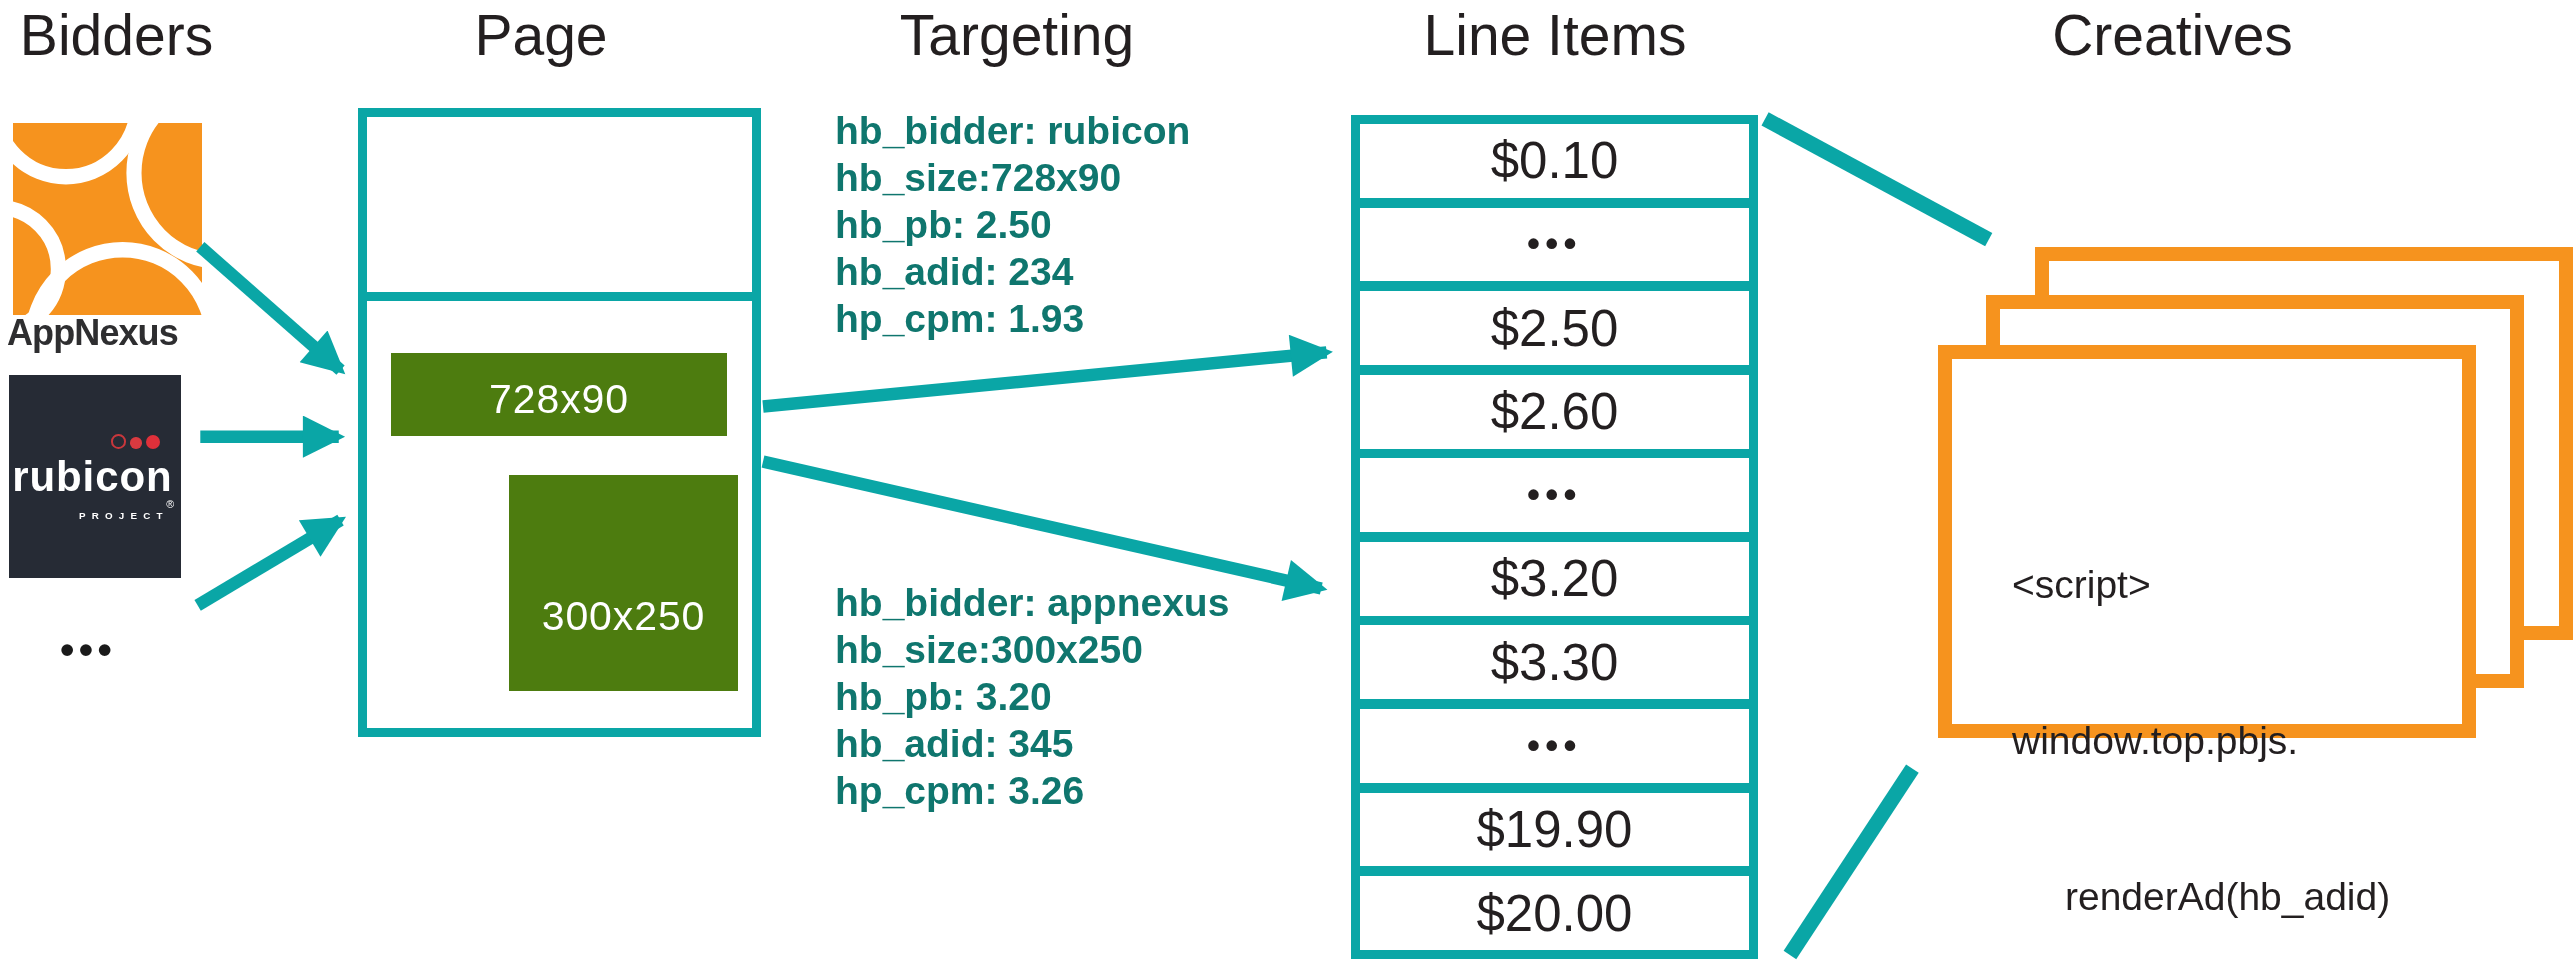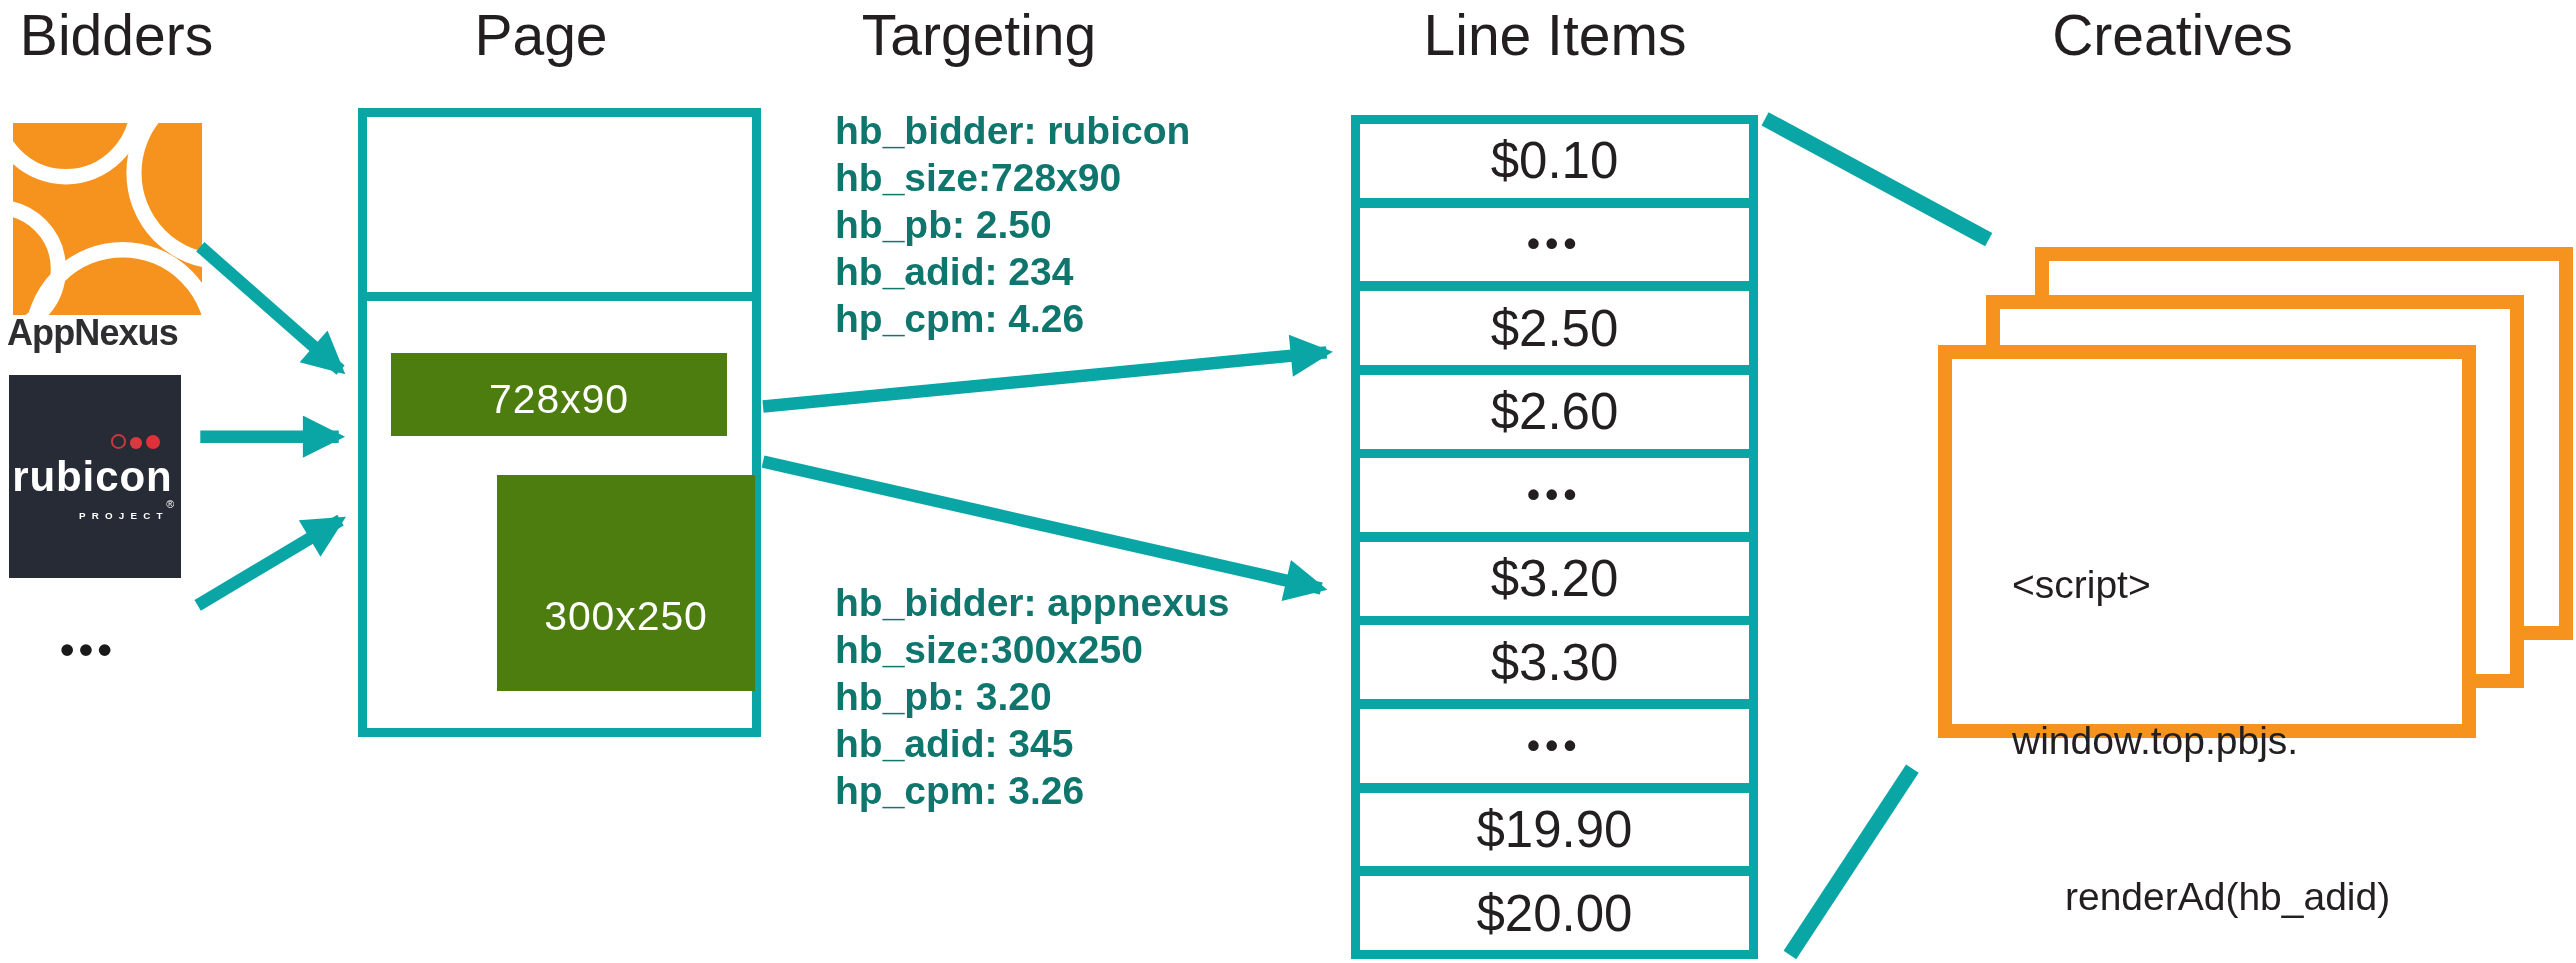--- a/index.html
+++ b/index.html
@@ -37,21 +37,21 @@
     letter-spacing:4.4px;color:#1A1A1A;
   }
   
   .page-box{
     position:absolute;left:358px;top:108px;width:403px;height:629px;
     border:9px solid #0AA6A6;background:#ffffff;box-sizing:border-box;
   }
   .page-divider{position:absolute;left:0;width:385px;top:175px;height:9px;background:#0AA6A6;}
   .ad-slot{position:absolute;background:#4d7c0f;display:flex;align-items:center;justify-content:center;}
   .slot-728{left:24px;top:236px;width:336px;height:83px;padding-top:10.7px;box-sizing:border-box;}
-  .slot-300{left:130px;top:358px;width:258px;height:216px;padding-top:66px;box-sizing:border-box;}
+  .slot-300{left:142px;top:358px;width:229px;height:216px;padding-top:66px;box-sizing:border-box;}
   .ad-slot span{color:#ffffff;font-size:41px;font-weight:400;letter-spacing:0.9px;}
   
   .targeting-block{
     position:absolute;left:835px;font-size:39px;font-weight:600;color:#0f766e;
     line-height:47px;white-space:nowrap;
   }
   .tb1{top:107px;}
   .tb2{top:579px;}
   
   .li-table{
@@ -80,21 +80,21 @@
   .script-text .indent{padding-left:53px;}
   .overlay{position:absolute;left:0;top:0;width:2576px;height:963px;pointer-events:none;z-index:4;}
 </style>
 </head>
 <body>
 
 <div class="canvas">
 
   <div class="heading" style="left:0px;width:233px;">Bidders</div>
   <div class="heading" style="left:440px;width:202px;">Page</div>
-  <div class="heading" style="left:837px;width:284px;">Targeting</div>
+  <div class="heading" style="left:875px;width:284px;">Targeting</div>
   <div class="heading" style="left:1396px;width:318px;">Line Items</div>
   <div class="heading" style="left:2026px;width:293px;">Creatives</div>
 
   <div class="appnexus-logo">
     <svg viewBox="0 0 100 100" preserveAspectRatio="none">
       <g fill="none" stroke="#ffffff" stroke-width="8">
         <circle cx="28" cy="-10" r="38"></circle>
         <circle cx="110" cy="26" r="46"></circle>
         <circle cx="-8" cy="76" r="32"></circle>
         <circle cx="58" cy="114" r="48"></circle>
@@ -124,21 +124,21 @@
     <div class="ad-slot slot-300">
       <span>300x250</span>
     </div>
   </div>
 
   <div class="targeting-block tb1">
     <div>hb_bidder: rubicon</div>
     <div>hb_size:728x90</div>
     <div>hb_pb: 2.50</div>
     <div>hb_adid: 234</div>
-    <div>hp_cpm: 4.26</div>
+    <div>hp_cpm: 1.93</div>
   </div>
   <div class="targeting-block tb2">
     <div>hb_bidder: appnexus</div>
     <div>hb_size:300x250</div>
     <div>hb_pb: 3.20</div>
     <div>hb_adid: 345</div>
     <div>hp_cpm: 3.26</div>
   </div>
 
   <div class="li-table">

